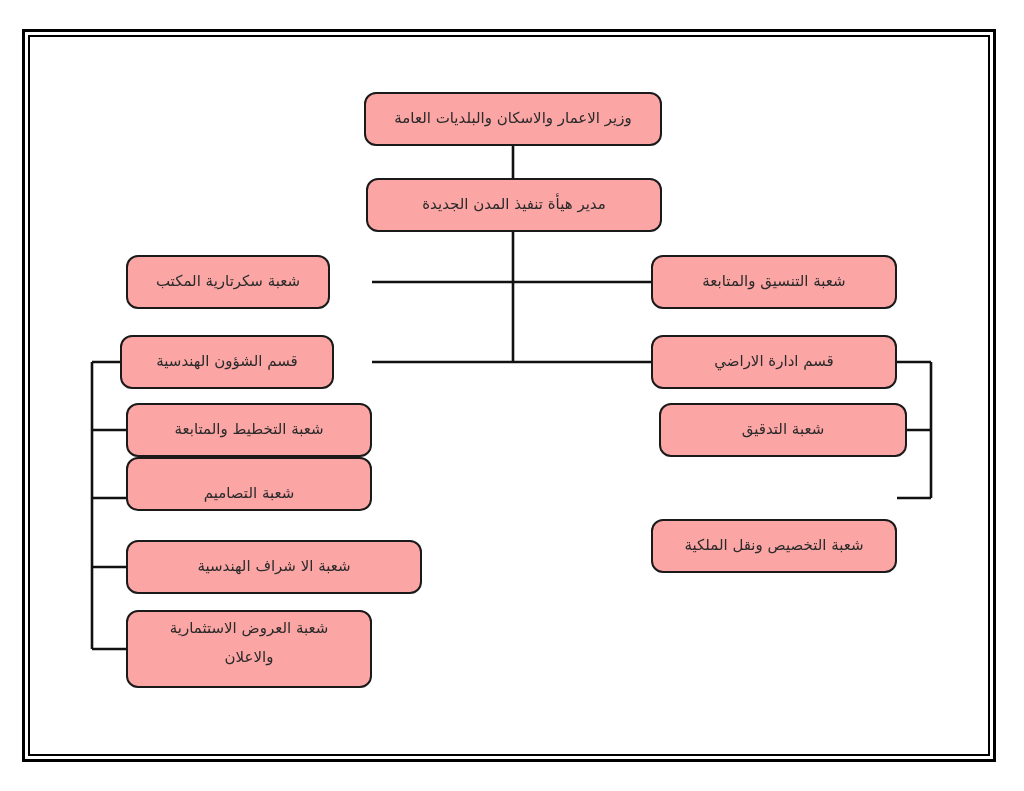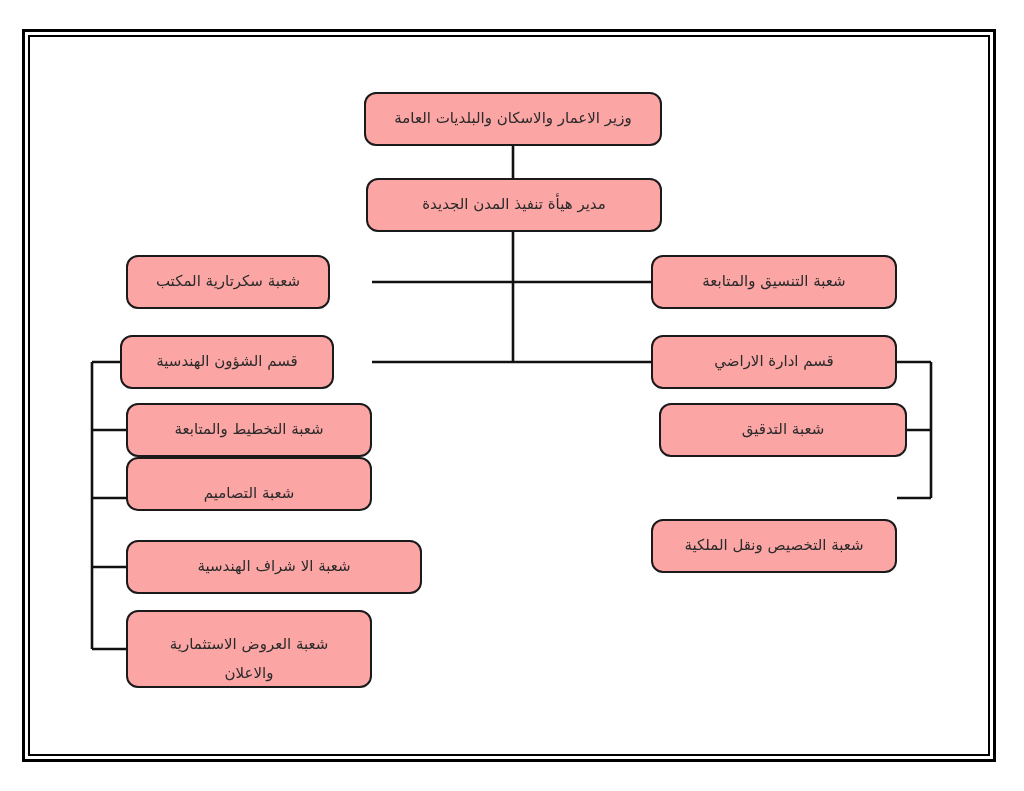--- a/index.html
+++ b/index.html
@@ -138,21 +138,21 @@
   </div>
 
   <div class="node" style="left:126px; top:457px; width:246px; height:54px;align-items:flex-end;">
     <span class="label">شعبة التصاميم</span>
   </div>
 
   <div class="node" style="left:126px; top:540px; width:296px; height:54px;">
     <span class="label">شعبة الا شراف الهندسية</span>
   </div>
 
-  <div class="node two-line" style="left:126px; top:610px; width:246px; height:78px; display:block; padding-top:18px;">
+  <div class="node two-line" style="left:126px; top:610px; width:246px; height:78px; display:block; padding-top:2px;">
     <span class="label">شعبة العروض الاستثمارية</span>
     <span class="label">والاعلان</span>
   </div>
 
   <div class="node" style="left:651px; top:403px; width:248px; height:54px;margin-left:8px;">
     <span class="label">شعبة التدقيق</span>
   </div>
 
   <div class="node" style="left:651px; top:471px; width:246px; height:54px;margin-top:48px;">
     <span class="label">شعبة التخصيص ونقل الملكية</span>

